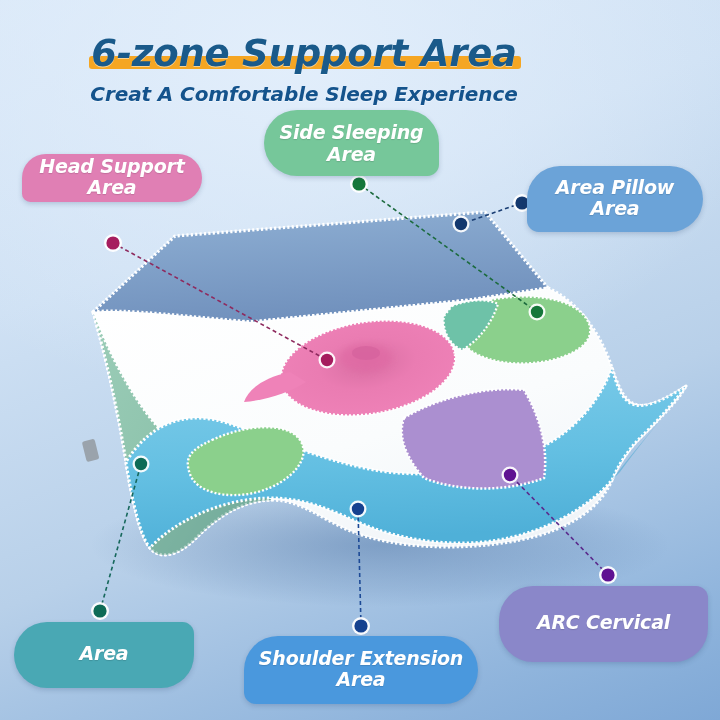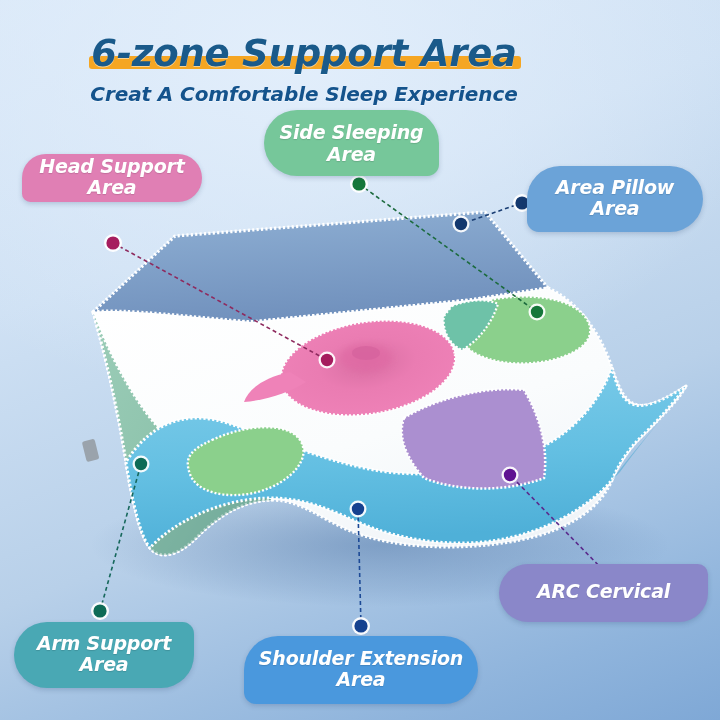--- a/index.html
+++ b/index.html
@@ -61,21 +61,21 @@
   .c-head     { background:#e07fb4; left:22px;  top:154px; width:180px; height:48px;
                 border-radius:34px 34px 34px 12px; }
   .c-side     { background:#76c79a; left:264px; top:110px; width:175px; height:66px;
                 border-radius:34px 34px 12px 34px;align-items:flex-end; }
   .c-roll     { background:#6ba3d8; left:527px; top:166px; width:176px; height:66px;
                 border-radius:34px 34px 34px 12px; }
   .c-arm      { background:#49a8b4; left:14px;  top:622px; width:180px; height:66px;
                 border-radius:34px 12px 34px 34px; }
   .c-shoulder { background:#4a98dd; left:244px; top:636px; width:234px; height:68px;
                 border-radius:34px 34px 34px 12px; }
-  .c-arc      { background:#8a87c9; left:499px; top:564px; width:209px; height:58px;
+  .c-arc      { background:#8a87c9; left:499px; top:586px; width:209px; height:76px;
                 border-radius:34px 12px 34px 34px; }
 
   .callout span { display:block; width:100%; }
 </style>
 </head>
 <body>
 
 <div id="stage">
 
   <div class="header">
@@ -271,21 +271,20 @@
 
   <div class="callout c-roll" style="background: rgb(107, 163, 216);">
     <div>
       <span>Area Pillow</span>
       <span>Area</span>
     </div>
   </div>
 
   <div class="callout c-arm" style="background: rgb(73, 168, 180);">
     <div>
-      <span>Arm Support</span>
       <span>Area</span>
     </div>
   </div>
 
   <div class="callout c-shoulder" style="background: rgb(74, 152, 221);">
     <div>
       <span>Shoulder Extension</span>
       <span>Area</span>
     </div>
   </div>

